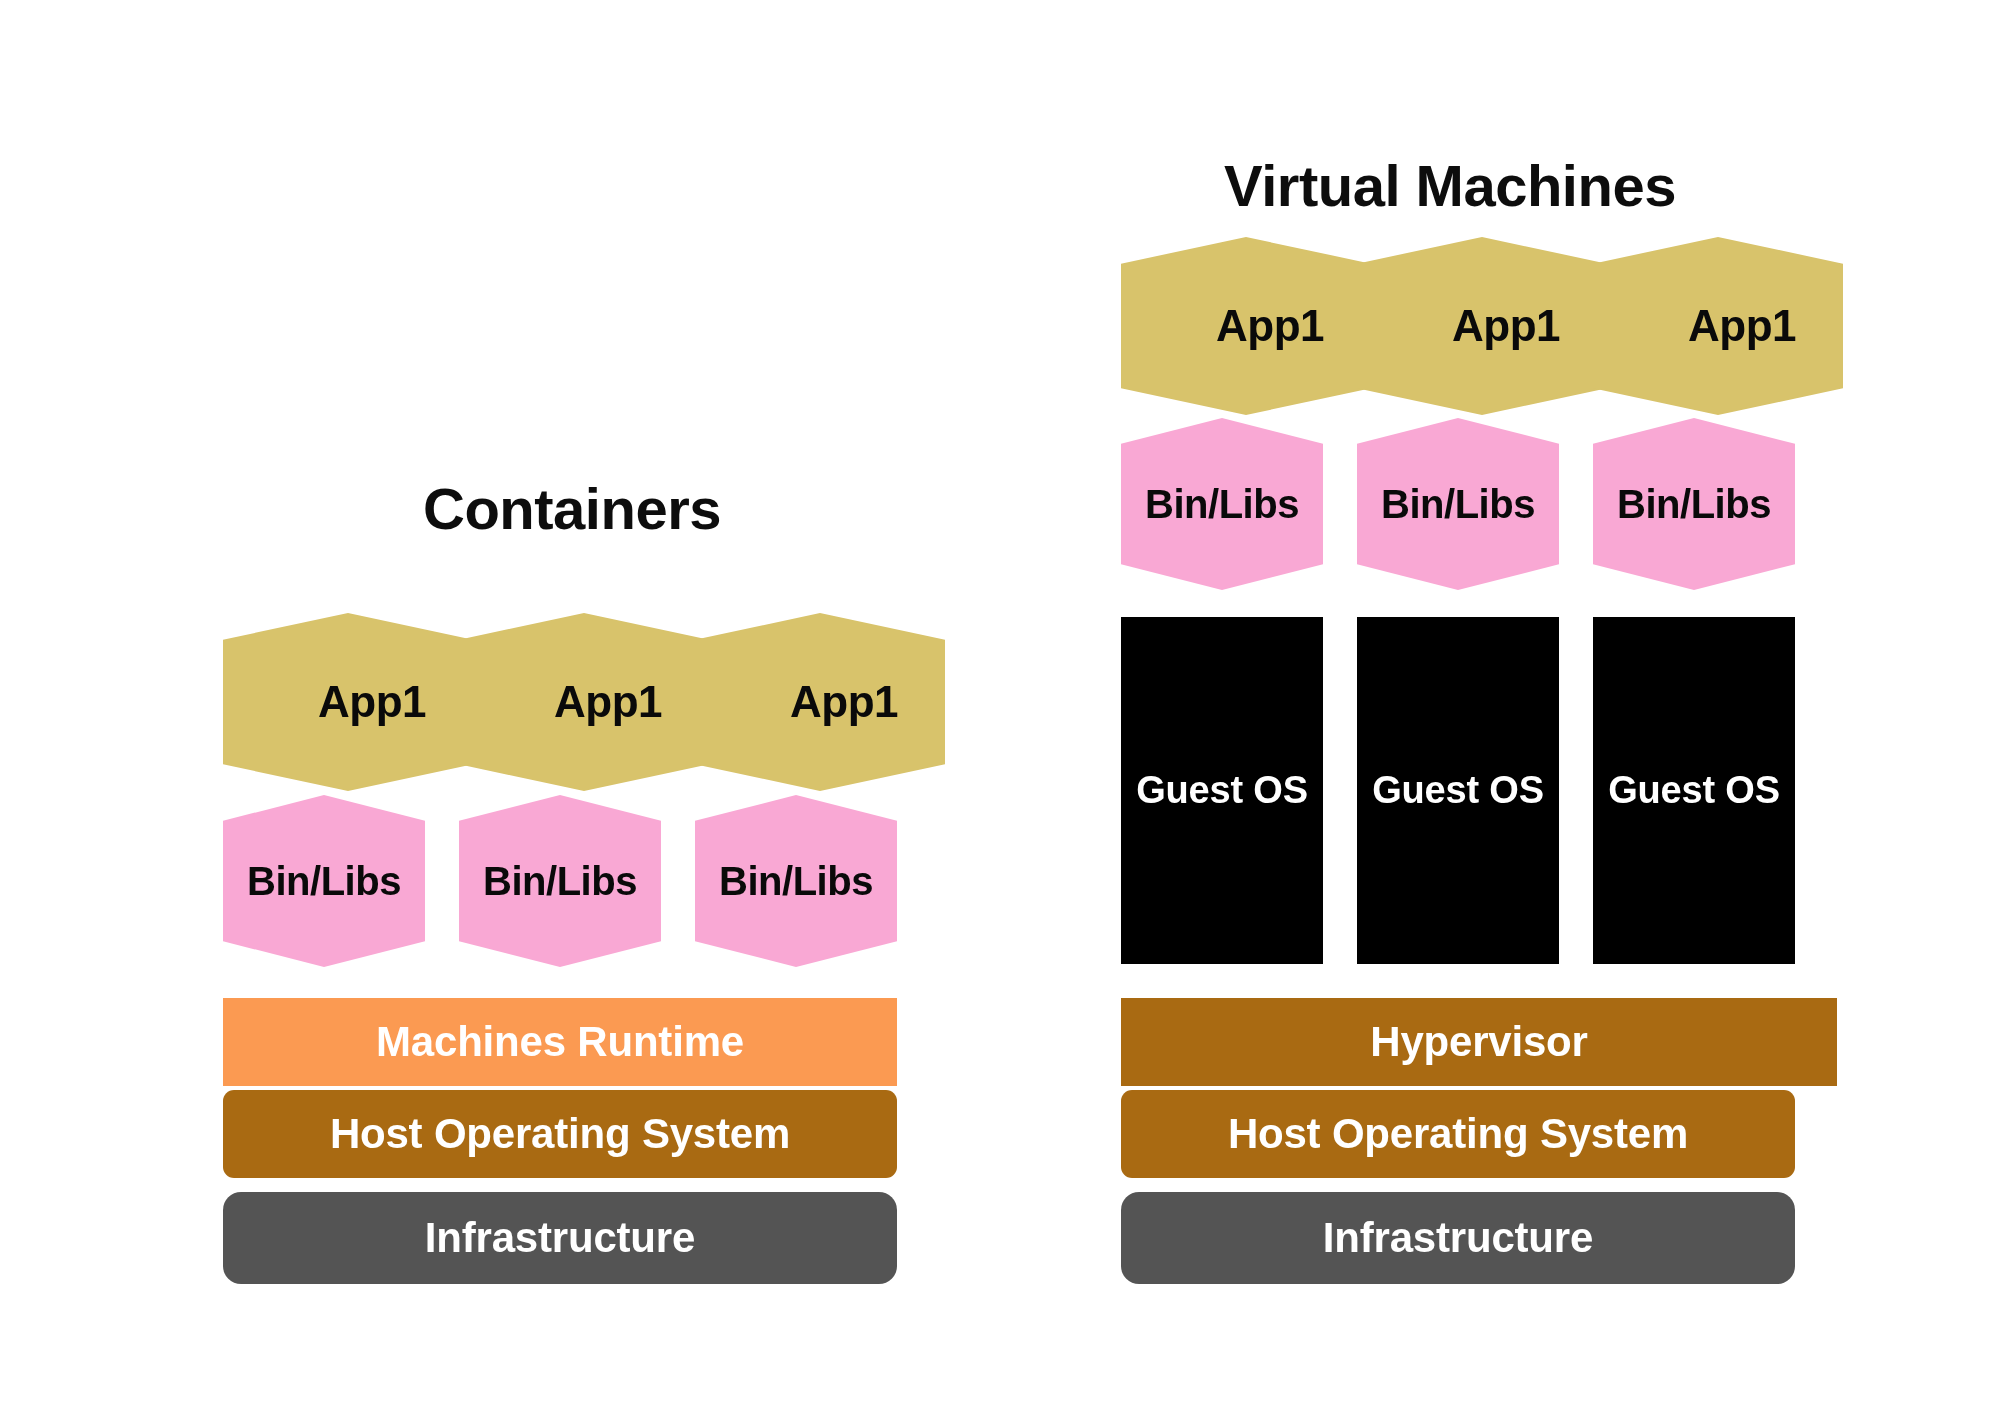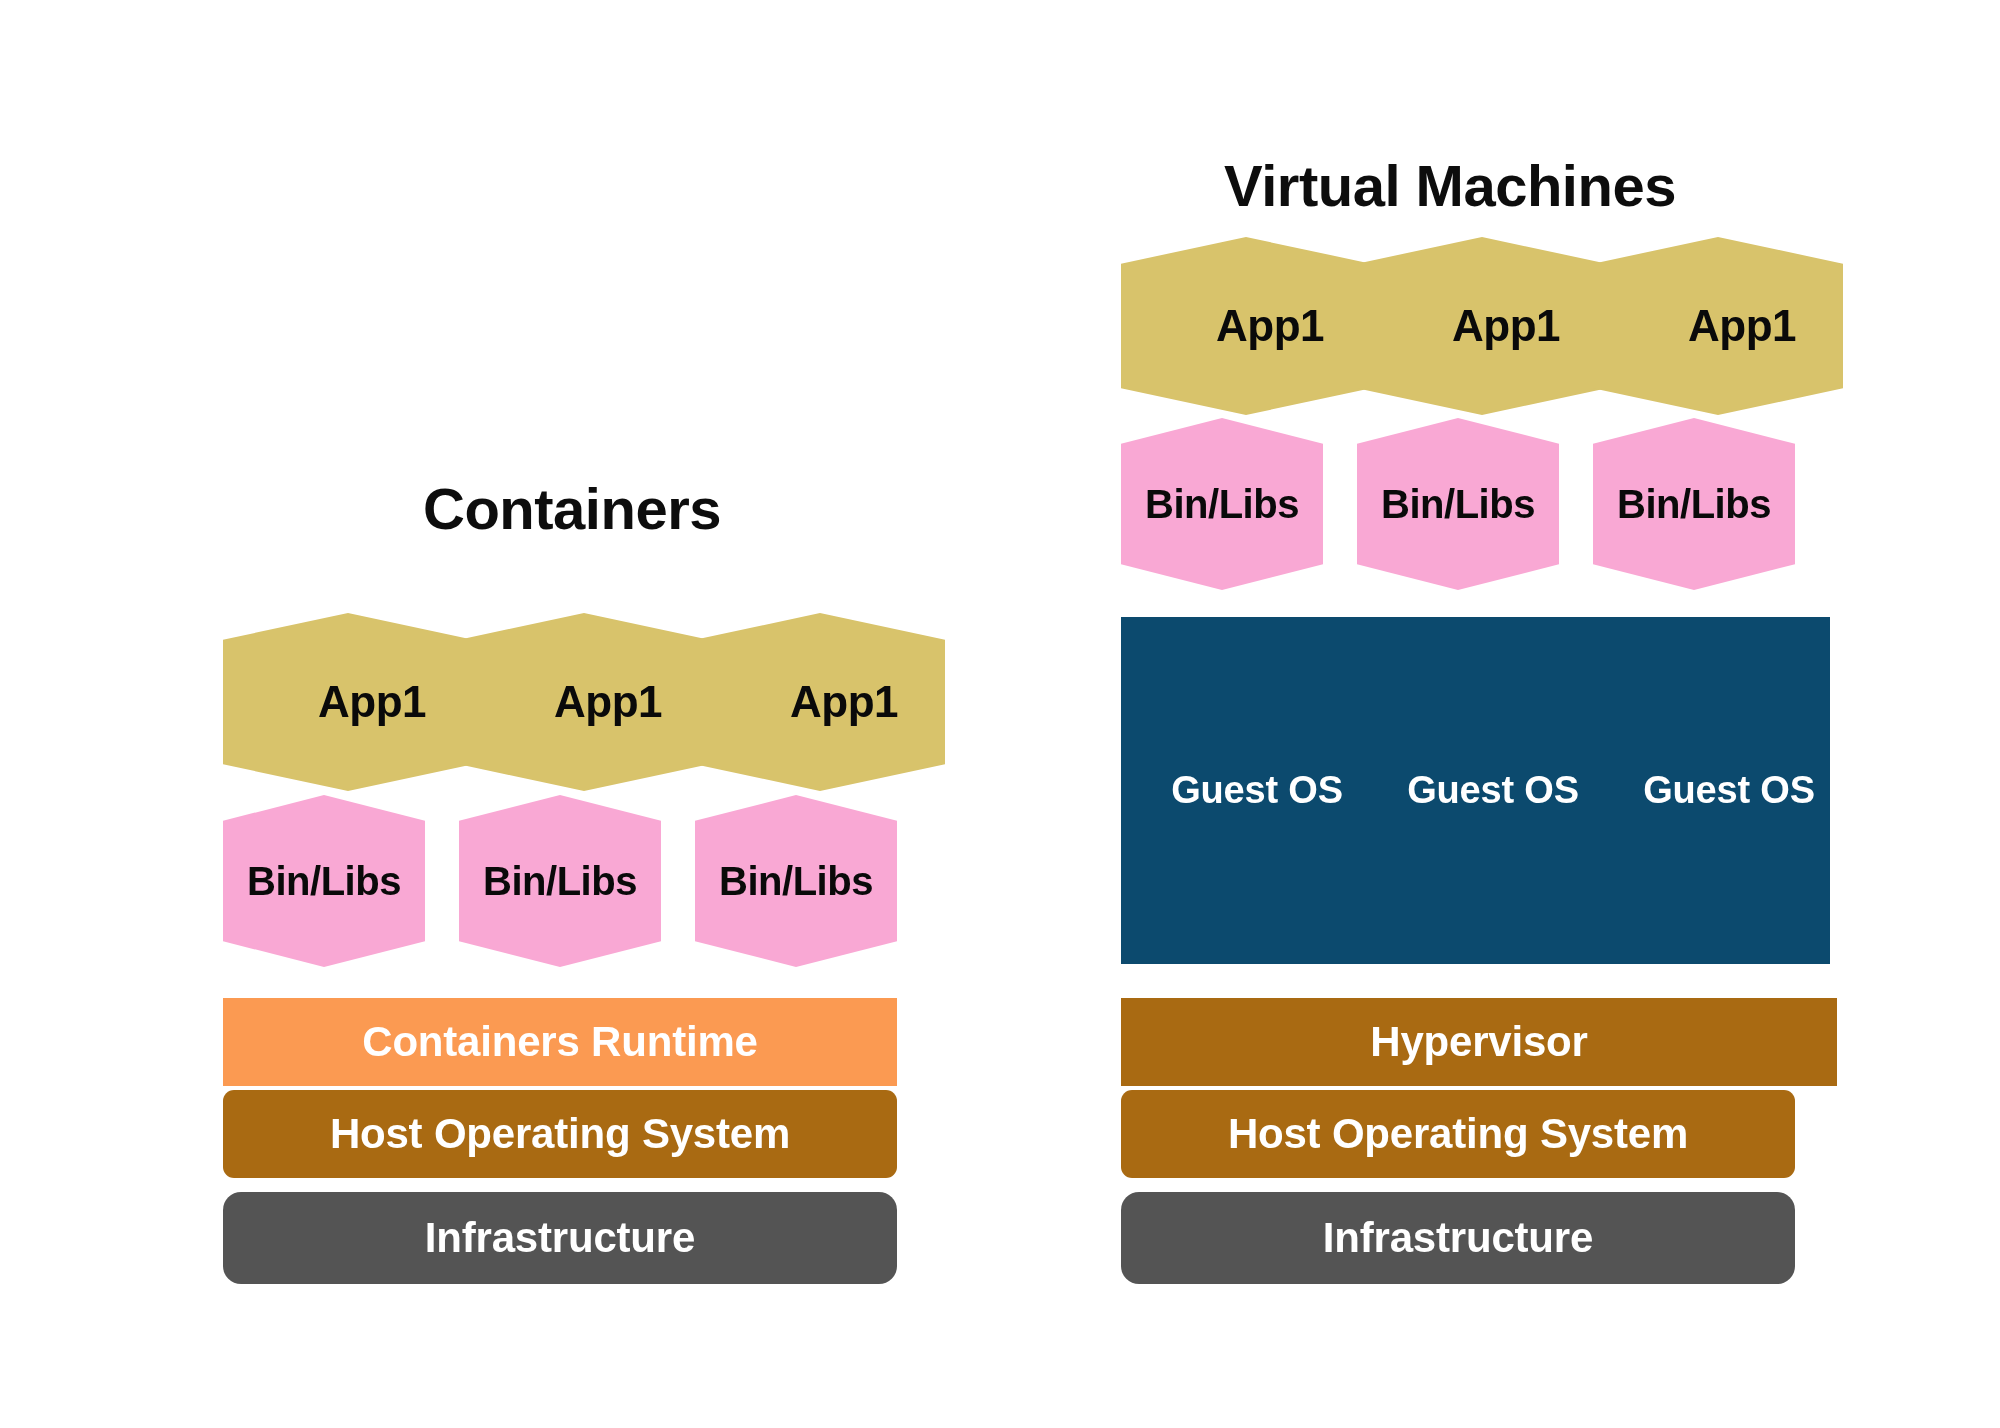--- a/index.html
+++ b/index.html
@@ -86,25 +86,24 @@
     letter-spacing: -0.2px;
   }
   .bar.runtime   { background: #FB9A52; }
   .bar.hypervisor{ background: #A96A12; }
   .bar.hostos    { background: #A96A12; border-radius: 11px; }
   .bar.infra     { background: #545454; border-radius: 18px; }
 
   
   .guestos {
     position: absolute;
-    background: #0c4a6e;
+    background: #000000;
     display: flex;
     align-items: center;
     justify-content: center;
-    padding-left: 35px;
   }
   .guestos .guestos-label {
     font-family: "Liberation Sans", sans-serif;
     font-weight: bold;
     color: #FFFFFF;
     white-space: nowrap;
     font-size: 38px;
     letter-spacing: -0.2px;
   }
 </style>
@@ -129,21 +128,21 @@
     <span class="hex-label" style="font-size:40px;">Bin/Libs</span>
   </div>
   <div class="hex binlibs" style="left:459px; top:795px; width:202px; height:172px;">
     <span class="hex-label" style="font-size:40px;">Bin/Libs</span>
   </div>
   <div class="hex binlibs" style="left:695px; top:795px; width:202px; height:172px;">
     <span class="hex-label" style="font-size:40px;">Bin/Libs</span>
   </div>
 
   <div class="bar runtime" style="left:223px; top:998px; width:674px; height:88px;">
-    <span class="bar-label" style="font-size:42px;">Containers Runtime</span>
+    <span class="bar-label" style="font-size:42px;">Machines Runtime</span>
   </div>
   <div class="bar hostos" style="left:223px; top:1090px; width:674px; height:88px;">
     <span class="bar-label" style="font-size:42px;">Host Operating System</span>
   </div>
   <div class="bar infra" style="left:223px; top:1192px; width:674px; height:92px;">
     <span class="bar-label" style="font-size:42px;">Infrastructure</span>
   </div>
 
   <div class="col-title" id="vms-title">Virtual Machines</div>
 

